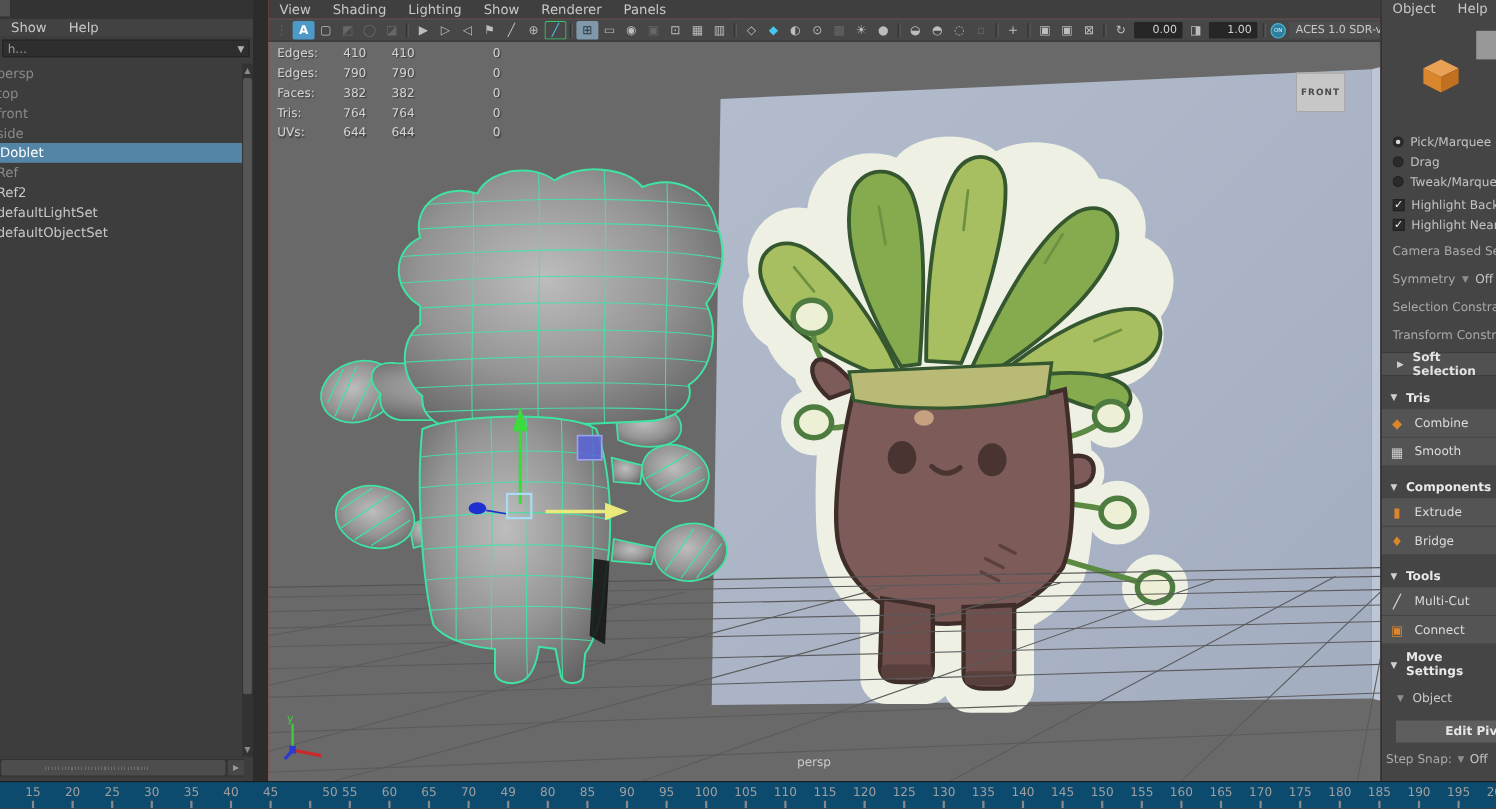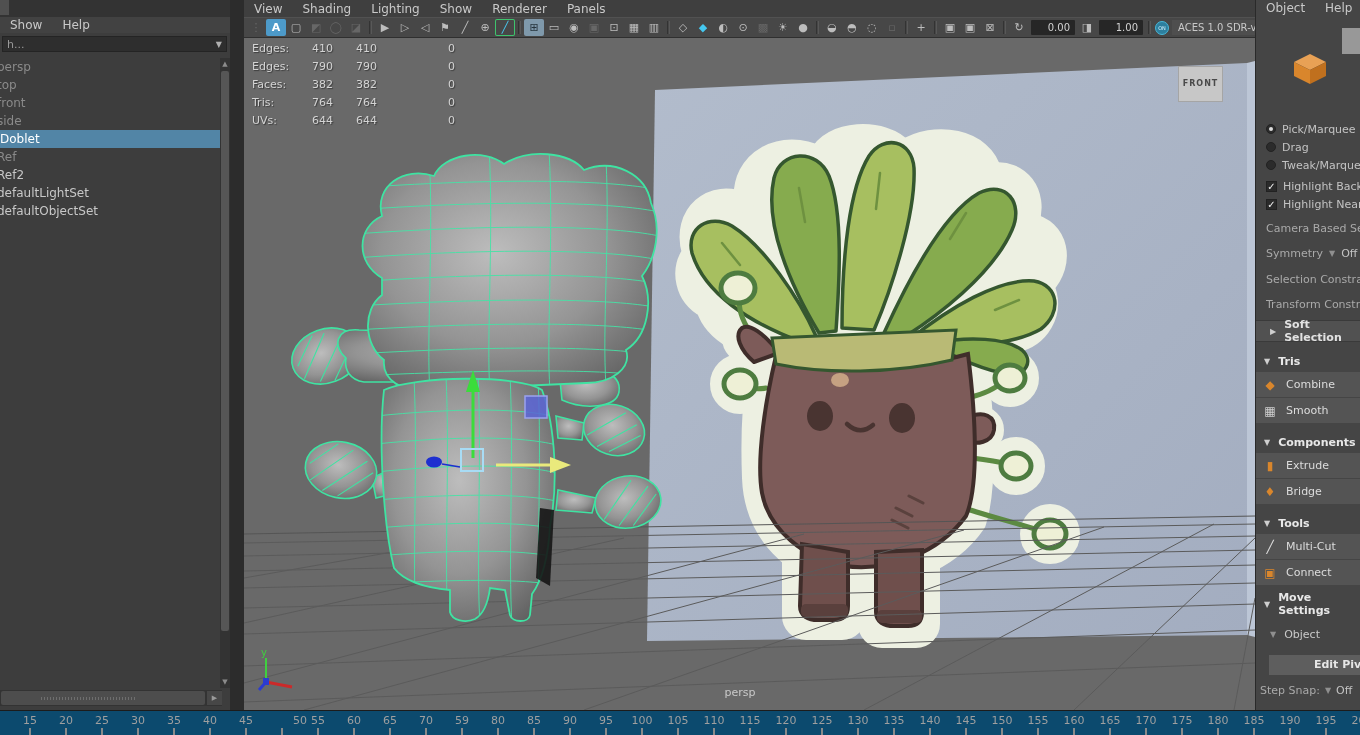--- a/index.html
+++ b/index.html
@@ -573,21 +573,21 @@
     <div class="num" style="left: 282px; margin-left: 18px;">50</div>
     <div class="tick" style="left: 281px;"></div>
     <div class="num" style="left: 318px;">55</div>
     <div class="tick" style="left: 317px;"></div>
     <div class="num" style="left: 354px;">60</div>
     <div class="tick" style="left: 353px;"></div>
     <div class="num" style="left: 390px;">65</div>
     <div class="tick" style="left: 389px;"></div>
     <div class="num" style="left: 426px;">70</div>
     <div class="tick" style="left: 425px;"></div>
-    <div class="num" style="left: 462px;">59</div>
+    <div class="num" style="left: 462px;">49</div>
     <div class="tick" style="left: 461px;"></div>
     <div class="num" style="left: 498px;">80</div>
     <div class="tick" style="left: 497px;"></div>
     <div class="num" style="left: 534px;">85</div>
     <div class="tick" style="left: 533px;"></div>
     <div class="num" style="left: 570px;">90</div>
     <div class="tick" style="left: 569px;"></div>
     <div class="num" style="left: 606px;">95</div>
     <div class="tick" style="left: 605px;"></div>
     <div class="num" style="left: 642px;">100</div>

